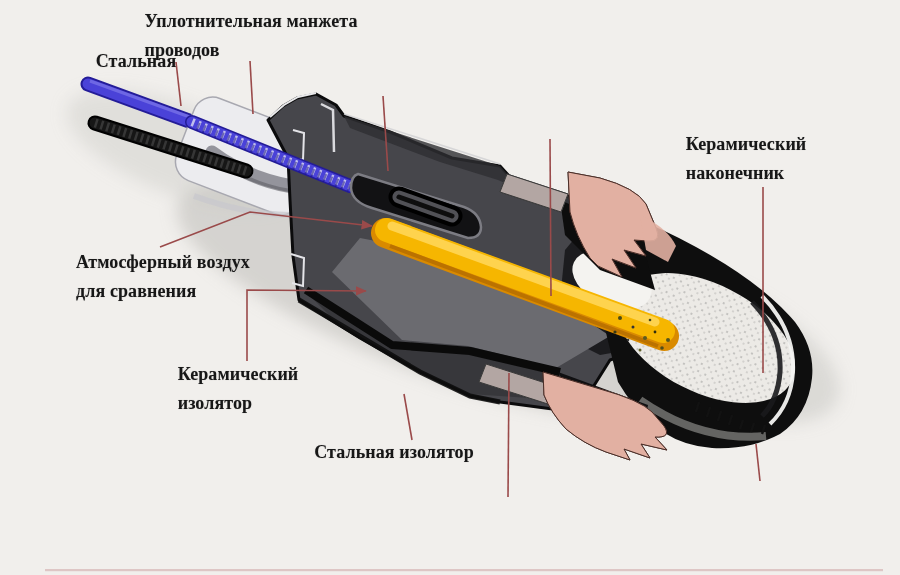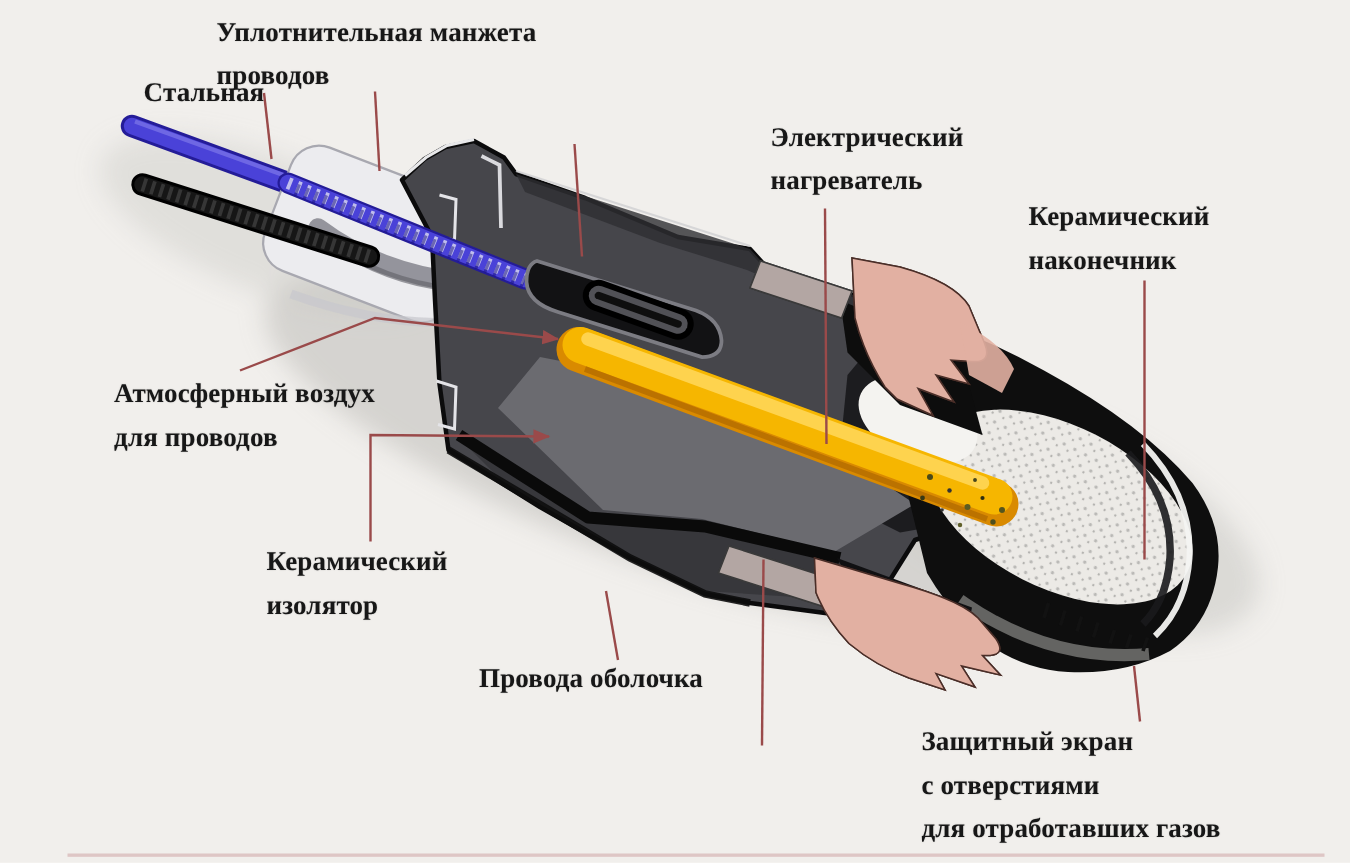--- a/index.html
+++ b/index.html
@@ -189,26 +189,21 @@
     <path d="M508,497 L509,373"></path>
     <path d="M760,481 L756,444"></path>
   </g>
 
   <rect x="45" y="569" width="838" height="2.2" style="fill:var(--bottom-strip)" opacity=".8"></rect>
 </svg>
 
 <div class="lbl" style="left:136px; top:47px">Стальная</div>
 <div class="lbl" style="left:251px; top:7px">Уплотнительная манжета
 проводов</div>
-<div class="lbl" style="left:578px; top:77px">Электрический
-нагреватель</div>
 <div class="lbl" style="left:746px; top:130px">Керамический
 наконечник</div>
 <div class="lbl" style="left:163px; top:248px">Атмосферный воздух
-для проводов</div>
+для сравнения</div>
 <div class="lbl" style="left:238px; top:360px">Керамический
 изолятор</div>
-<div class="lbl" style="left:394px; top:438px">Провода оболочка</div>
-<div class="lbl" style="left:714px; top:480px">Защитный экран
-с отверстиями
-для отработавших газов</div>
+<div class="lbl" style="left:394px; top:438px">Стальная изолятор</div>
 
 </div>
 
 </body></html>

